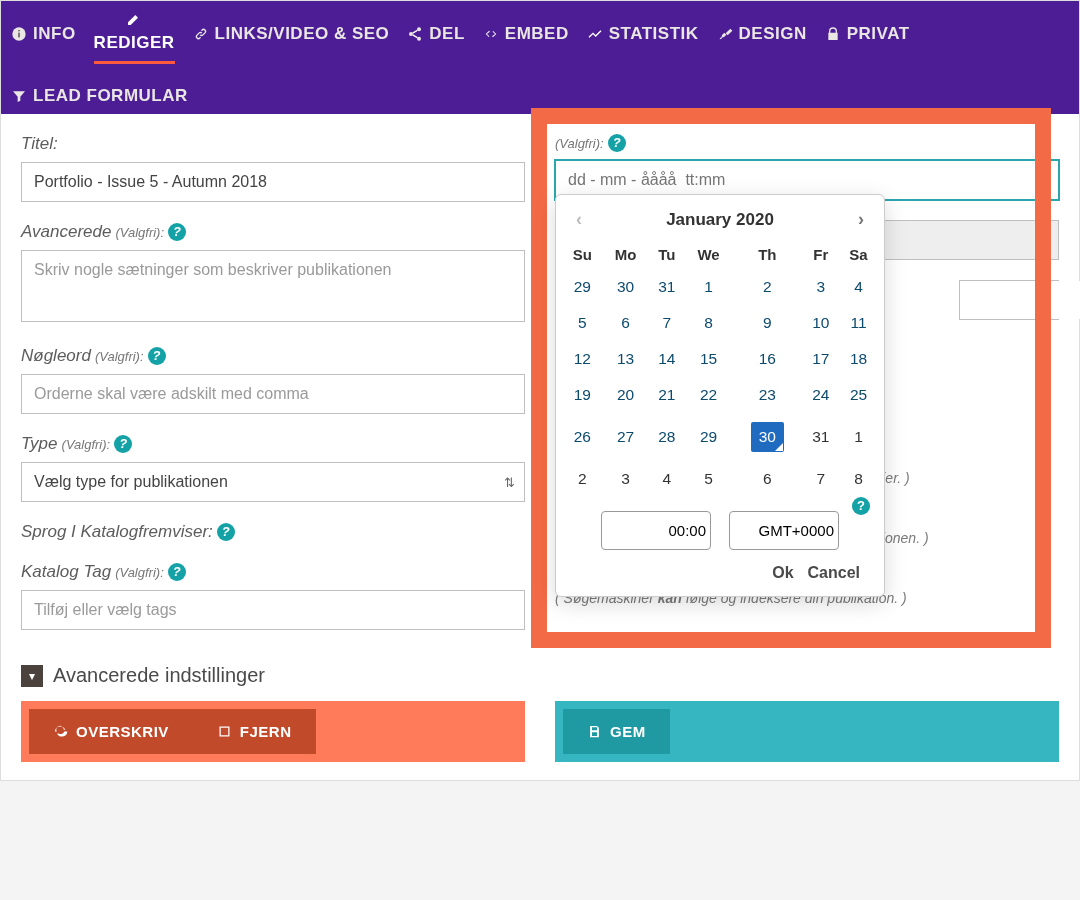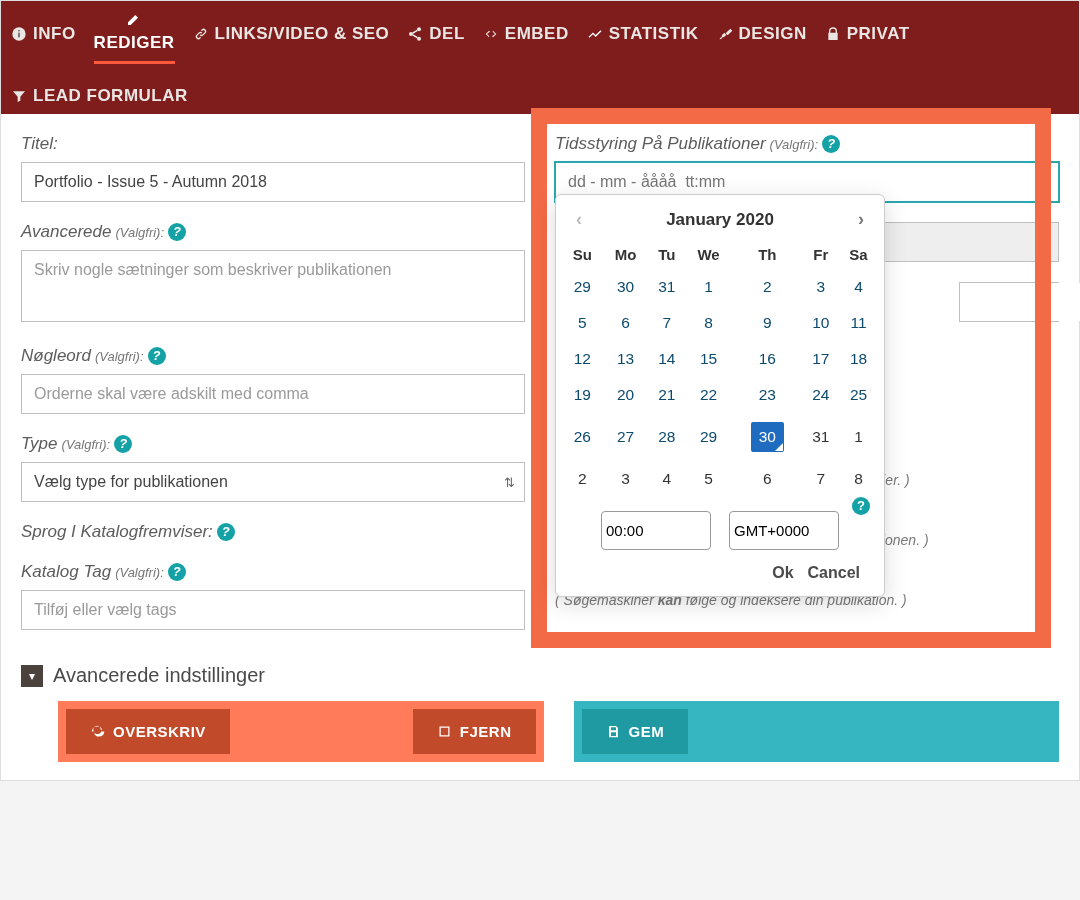--- a/index.html
+++ b/index.html
@@ -11,21 +11,21 @@
   .wrap {
     width: 1080px;
     background: #fff;
     border: 1px solid #ddd;
     margin: 0 auto;
     padding-bottom: 8px;
   }
 
   
   .tabs {
-    background: #7f1d1d;
+    background: #4c1d95;
     color: #fff;
     padding: 6px 10px 0 10px;
     display: flex;
     flex-wrap: wrap;
     gap: 18px;
     font-weight: 700;
     font-size: 17px;
     letter-spacing: .5px;
   }
   .tabs .tab {
@@ -121,21 +121,21 @@
     font-size: 12px;
   }
 
   
   .button-row {
     display:flex; gap:30px; padding: 14px 20px 10px 20px;
   }
   .btn-pair {
     flex:1 1 0; display:flex; gap:0; padding:8px;
   }
-  .btn-pair.left { background:#ff7b5a; justify-content:space-between;margin-left:37px;}
+  .btn-pair.left { background:#ff7b5a; }
   .btn-pair.right { background:#35b6c1; justify-content:flex-start;}
   .btn {
     border:none; color:#fff; font-weight:700; font-size:15px;
     letter-spacing:.5px; padding:14px 24px; display:flex;
     align-items:center; gap:8px; cursor:pointer; background:#c14a2a;
     text-transform:uppercase;
   }
   .btn.save { background:#1f9aa3; }
   .btn svg { width:15px; height:15px; fill:currentColor; }
 
@@ -172,21 +172,21 @@
     background:#1e6bbf; color:#fff; padding:7px 8px; border-radius:2px;
     position:relative; display:inline-block; line-height:1;
   }
   table.cal td.today span::after{
     content:""; position:absolute; right:1px; bottom:1px;
     border:4px solid transparent; border-bottom-color:#fff; border-right-color:#fff;
   }
   .dp-foot { display:flex; gap:18px; justify-content:center; align-items:center;
     margin-top:14px; position:relative;}
   .dp-foot input {
-    width:110px; text-align:left; padding:10px 4px; font-size:15px;
+    width:110px; text-align:right; padding:10px 4px; font-size:15px;
     border:1px solid #999; border-radius:4px;
   }
   .dp-help { position:absolute; right:8px; top:-14px;}
   .dp-actions { display:flex; gap:14px; justify-content:flex-end;
     font-weight:700; font-size:16px; padding:14px 18px 2px 0;}
   .dp-actions span { cursor:pointer;}
 
   .right-col .form-group.timebox { position:relative; }
 </style>
 </head>
@@ -326,21 +326,20 @@
           <span class="opt">(Valgfri):</span>
           <span class="help-icon">?</span>
         </div>
         <input class="fld tag-input" placeholder="Tilføj eller vælg tags" style="">
       </div>
     </div>
 
     <div class="col right-col">
       <div class="form-group timebox">
         <div class="form-label">
-          <span>Tidsstyring På Publikationer</span>
           <span class="opt">(Valgfri):</span>
           <span class="help-icon">?</span>
         </div>
         <input class="dt-input" placeholder="dd - mm - åååå  tt:mm" style="">
 
         
         <div class="datepicker">
           <div class="dp-head">
             <span class="nav prev">‹</span>
             <span>January 2020</span>

